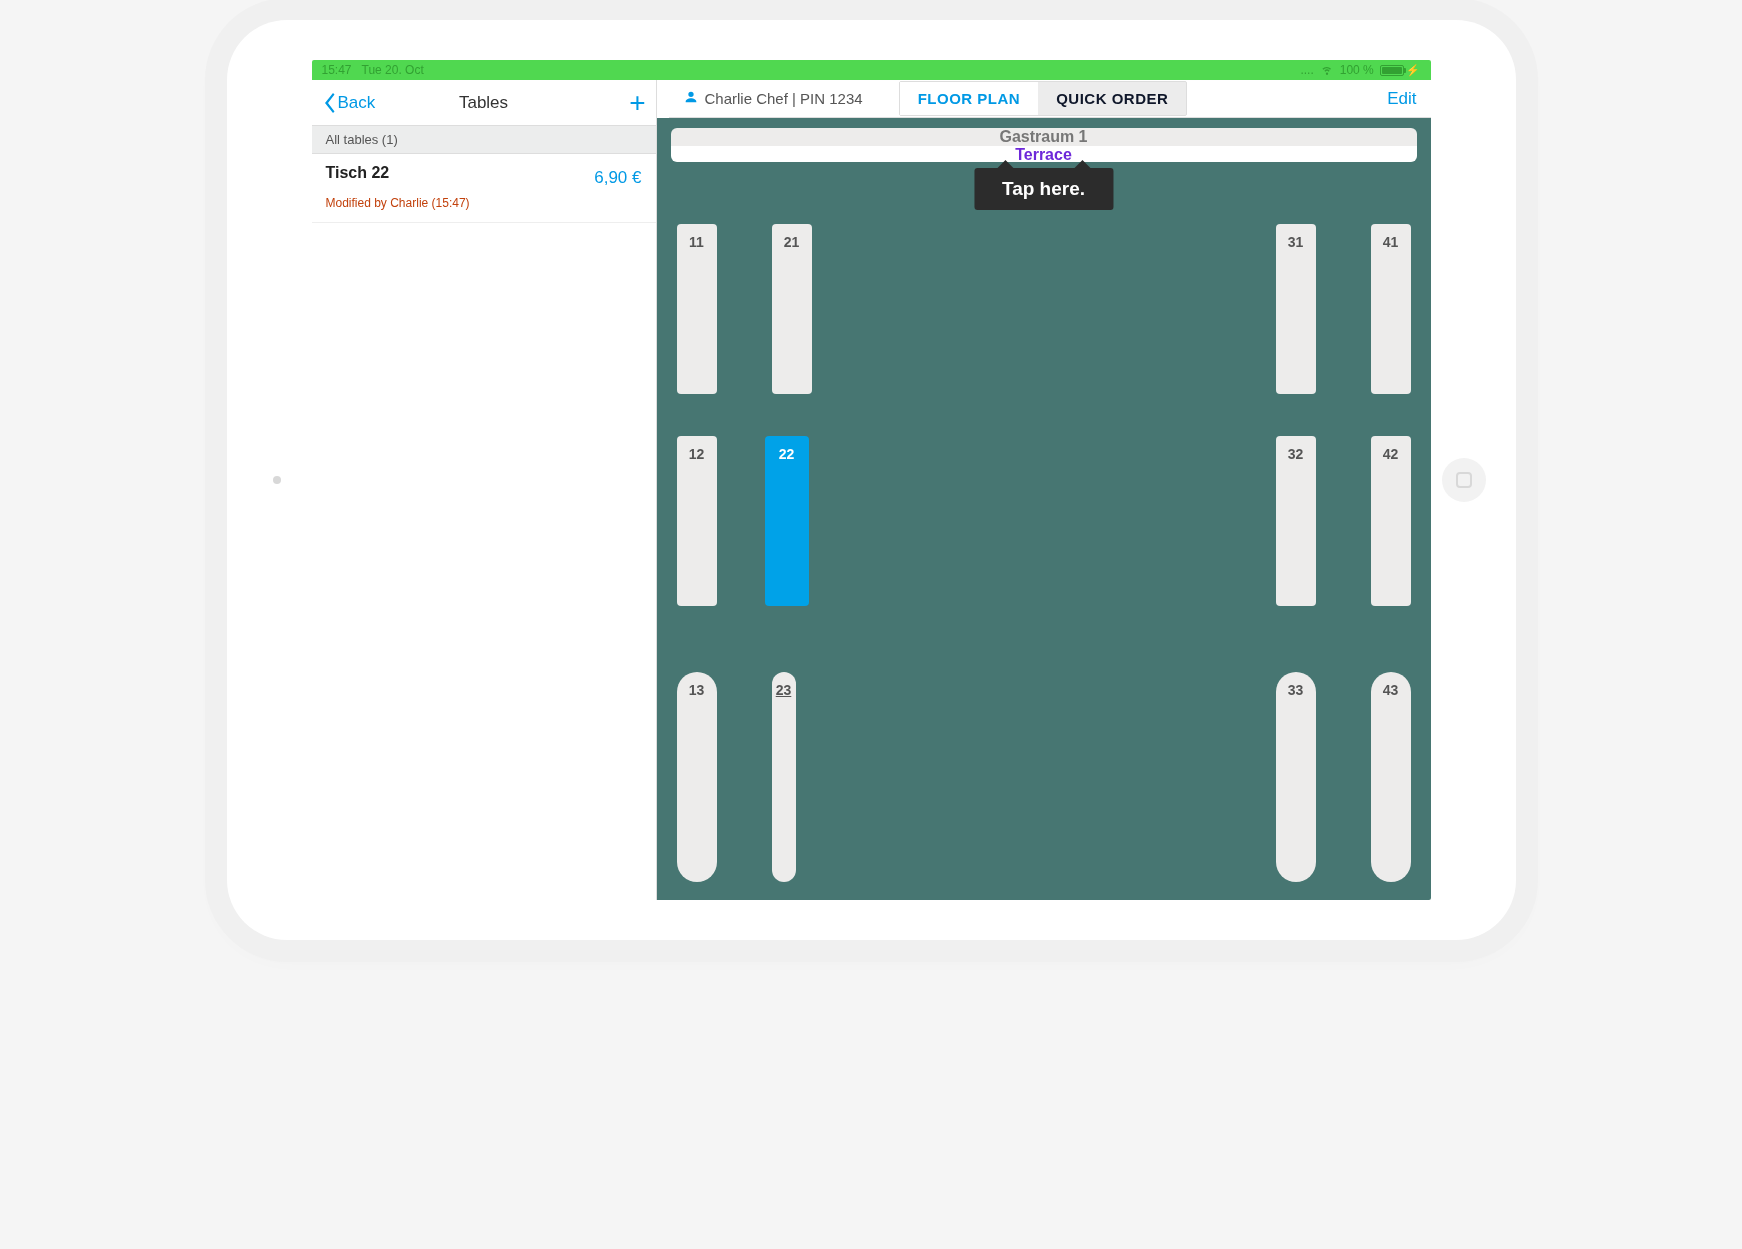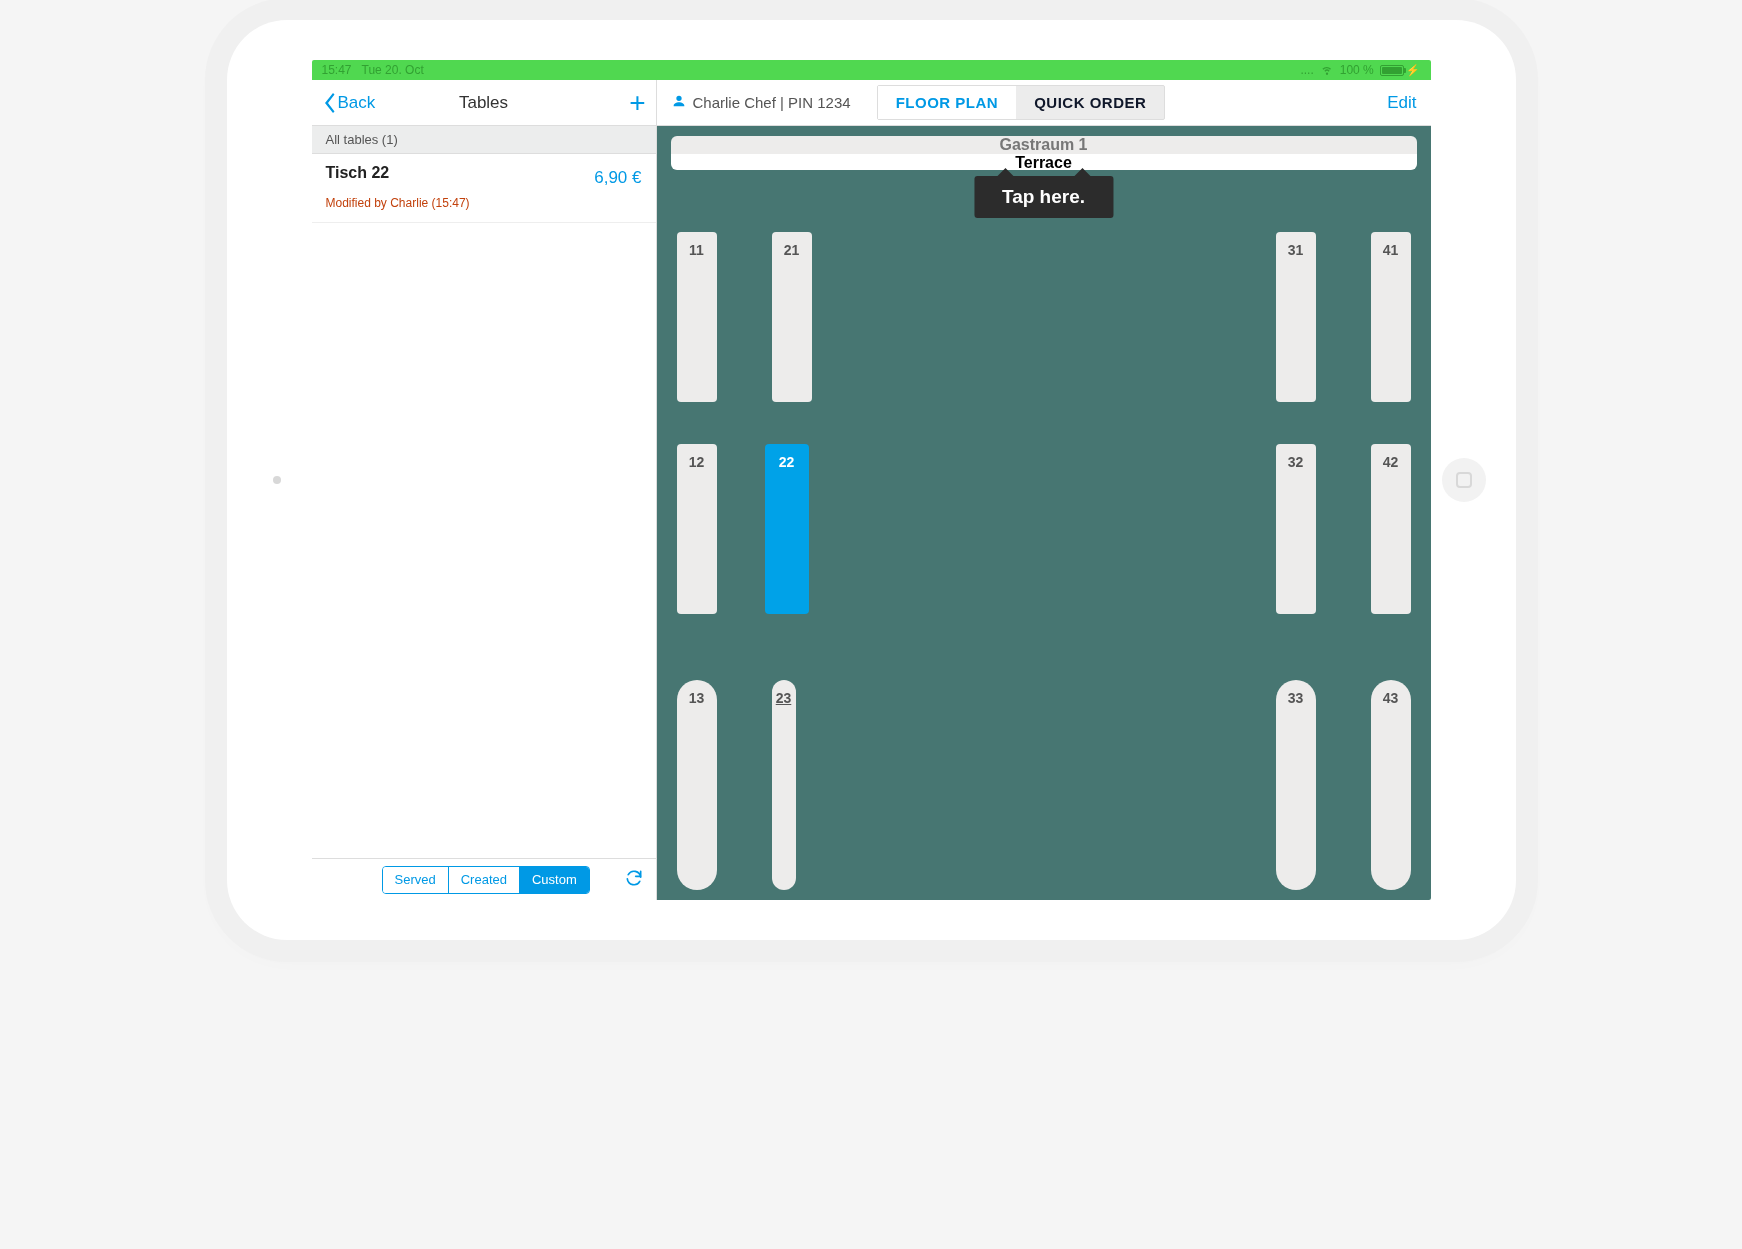--- a/index.html
+++ b/index.html
@@ -53,34 +53,34 @@
 
   .sb-footer { margin-top:auto; border-top:1px solid #ddd; height:42px; display:flex; align-items:center; justify-content:space-between; padding:0 12px 0 70px; }
   .segmented { display:flex; border:1px solid #0099e5; border-radius:4px; overflow:hidden; height:28px; }
   .segmented button { background:#fff; border:none; color:#0099e5; font-size:13px; padding:0 12px; cursor:pointer; }
   .segmented button + button { border-left:1px solid #0099e5; }
   .segmented button.active { background:#0099e5; color:#fff; }
   .refresh { color:#0099e5; cursor:pointer; }
   .refresh svg { width:20px; height:20px; stroke:#0099e5; fill:none; stroke-width:2; }
 
   
-  .mh { height:46px; border-bottom:1px solid #ddd; display:flex; align-items:center; padding:0 14px; gap:20px; }
+  .mh { height:38px; border-bottom:1px solid #ddd; display:flex; align-items:center; padding:0 14px; gap:30px;margin-left:12px; }
   .user { display:flex; align-items:center; gap:6px; color:#555; font-size:15px; }
   .user svg { width:16px; height:16px; fill:#0099e5; }
   .mh-tabs { display:flex; margin-left:6px; background:#ececec; border:1px solid #ddd; border-radius:2px; }
   .mh-tabs button { border:none; background:transparent; font-size:15px; font-weight:700; letter-spacing:0.5px; padding:8px 18px; cursor:pointer; color:#0f172a; }
   .mh-tabs button.active { background:#fff; color:#0099e5; }
   .edit { margin-left:auto; color:#0099e5; font-size:17px; cursor:pointer; }
 
   
   .room-wrap { flex:1; background:#477672; position:relative; }
   .room-tabs { position:absolute; top:10px; left:14px; right:14px; height:34px; display:flex; border-radius:6px; overflow:hidden;flex-direction:column; }
   .room-tabs button { flex:1; border:none; font-size:16px; font-weight:700; cursor:pointer; }
   .rt-inactive { background:#edeceb; color:#777; }
-  .rt-active { background:#fff; color:#000000; }
+  .rt-active { background:#fff; color:#6d28d9; }
 
   .tooltip { position:absolute; top:50px; left:50%; transform:translateX(-50%); background:#2c2c2c; color:#fff; font-size:19px; font-weight:600; padding:10px 28px; border-radius:3px; white-space:nowrap; }
   .tooltip .arrow { position:absolute; top:-8px; width:0; height:0; border-left:9px solid transparent; border-right:9px solid transparent; border-bottom:9px solid #2c2c2c; }
   .tooltip .arrow.a1 { left:22px; }
   .tooltip .arrow.a2 { right:22px; }
 
   .floor { position:absolute; top:70px; left:14px; right:14px; bottom:14px; }
   .table { position:absolute; background:#edeceb; border-radius:4px; display:flex; justify-content:center; padding-top:10px; font-size:14px; font-weight:600; color:#555; cursor:pointer;margin-top:36px; }
   .table.selected { background:#00a2e8; color:#fff; }
   .table.pill { border-radius:20px; }
@@ -132,33 +132,20 @@
           <div class="plus">+</div>
         </div>
         <div class="all-tables">All tables (1)</div>
         <div class="table-item">
           <div>
             <div class="name">Tisch 22</div>
             <div class="mod">Modified by Charlie (15:47)</div>
           </div>
           <div class="price">6,90 €</div>
         </div>
-        <div class="sb-footer">
-          <div class="segmented">
-            <button>Served</button>
-            <button>Created</button>
-            <button class="active">Custom</button>
-          </div>
-          <span class="refresh">
-            <svg viewBox="0 0 24 24">
-                <path d="M20 4 v6 h-6" stroke-linecap="round" stroke-linejoin="round"></path>
-                <path d="M4 13a8 8 0 0 0 14.9 3M20 11A8 8 0 0 0 5.1 8" stroke-linecap="round"></path>
-              </svg>
-          </span>
-        </div>
       </div>
 
       <div class="main">
         <div class="mh">
           <div class="user">
             <span>
               <svg viewBox="0 0 24 24">
                   <path d="M12 12a4 4 0 100-8 4 4 0 000 8zm0 2c-4 0-8 2-8 5v1h16v-1c0-3-4-5-8-5z"></path>
                 </svg>
             </span>

